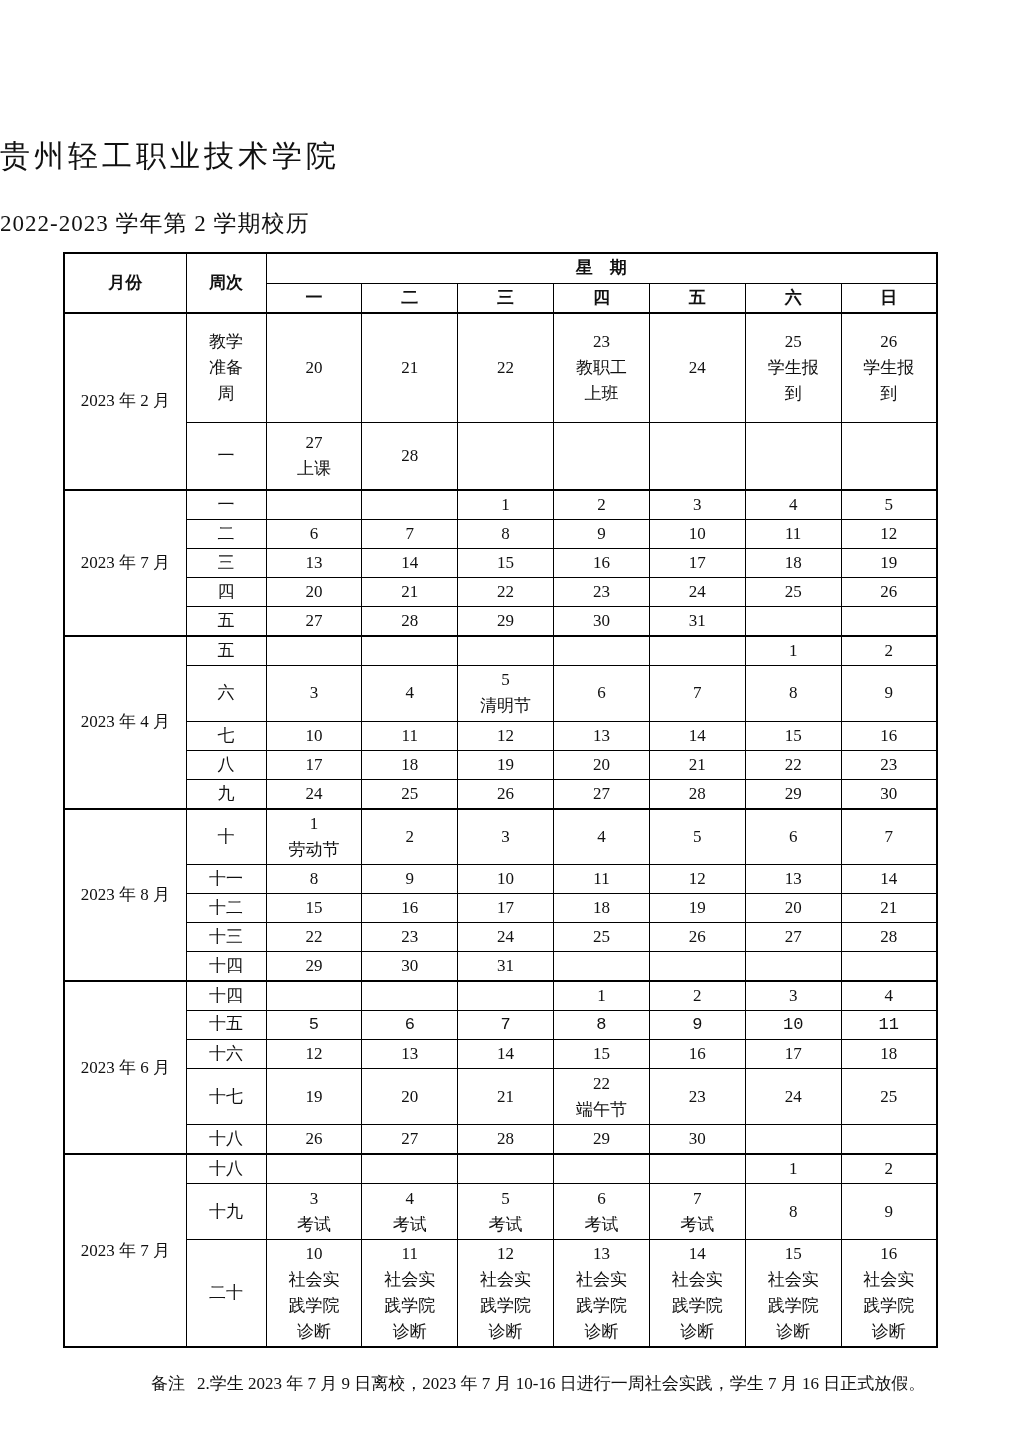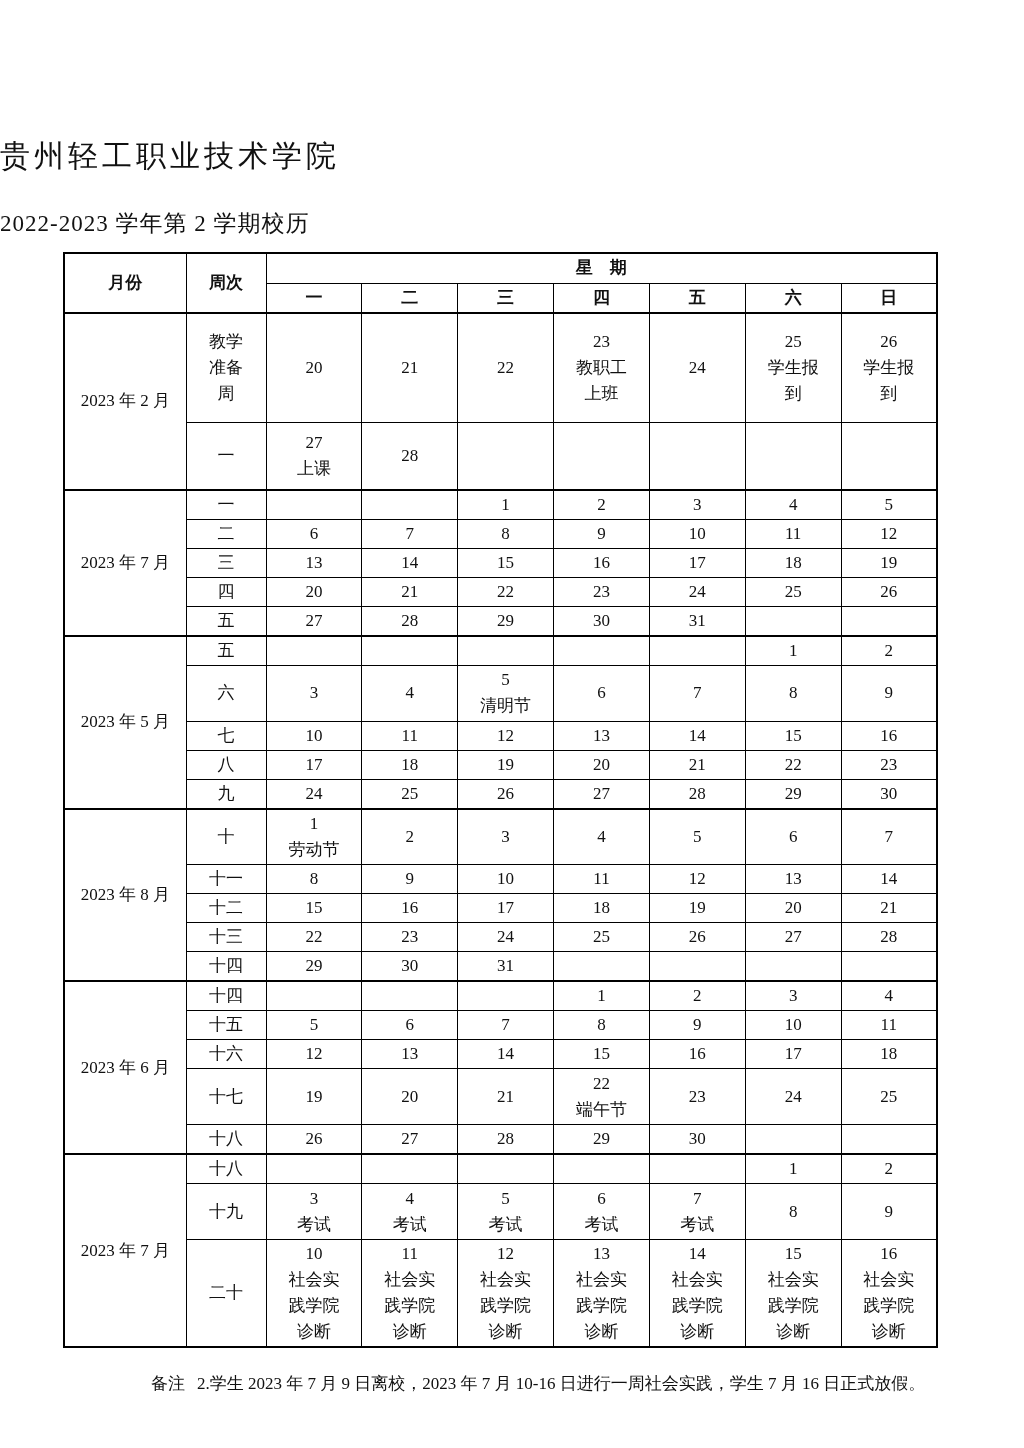--- a/index.html
+++ b/index.html
@@ -180,21 +180,21 @@
           <td>五</td>
           <td>27</td>
           <td>28</td>
           <td>29</td>
           <td>30</td>
           <td>31</td>
           <td></td>
           <td></td>
         </tr>
         <tr class="month-start" style="height: 29px;">
-          <td rowspan="5">2023 年 5 月</td>
+          <td rowspan="5">2023 年 4 月</td>
           <td>五</td>
           <td></td>
           <td></td>
           <td></td>
           <td></td>
           <td></td>
           <td>1</td>
           <td>2</td>
         </tr>
         <tr style="height: 56px;">
@@ -294,21 +294,21 @@
           <td rowspan="5">2023 年 6 月</td>
           <td>十四</td>
           <td></td>
           <td></td>
           <td></td>
           <td>1</td>
           <td>2</td>
           <td>3</td>
           <td>4</td>
         </tr>
-        <tr style="height: 29px;">
+        <tr style="height: 29px; font-family: Liberation Mono, monospace;">
           <td>十五</td>
           <td>5</td>
           <td>6</td>
           <td>7</td>
           <td>8</td>
           <td>9</td>
           <td>10</td>
           <td>11</td>
         </tr>
         <tr style="height: 29px; margin-left: 28px;">

